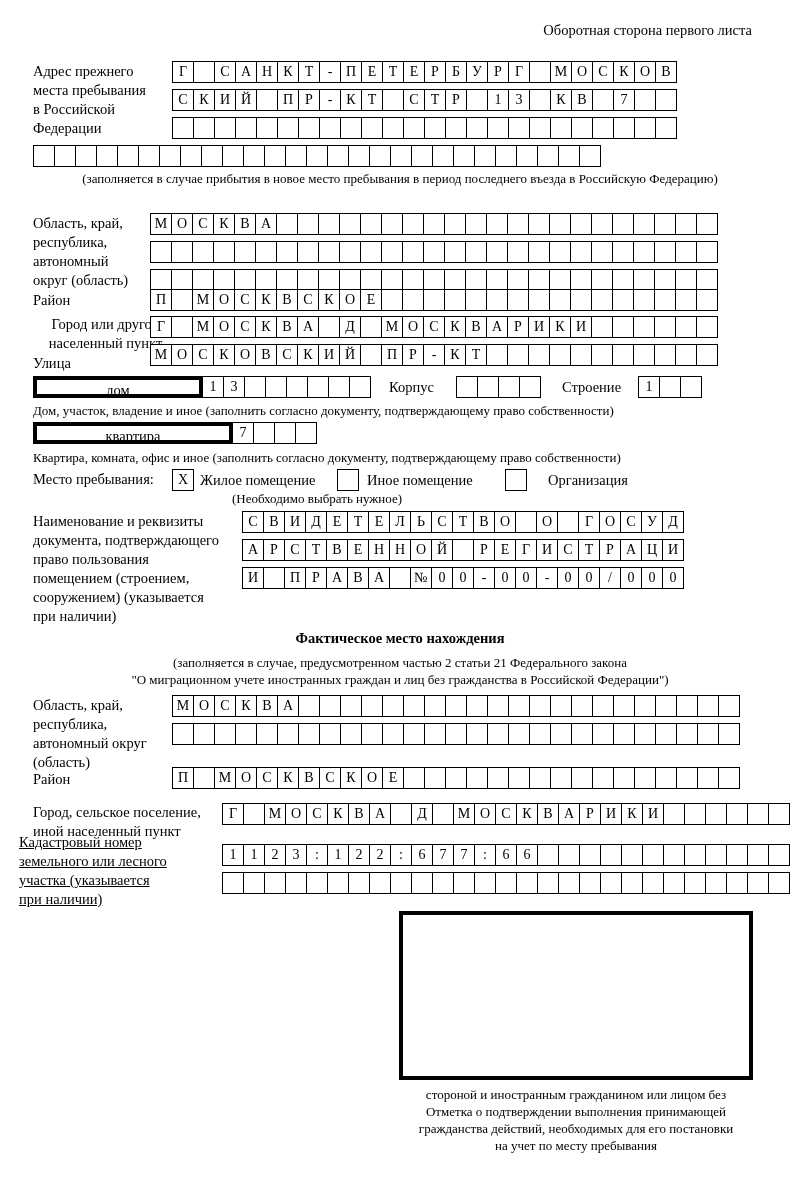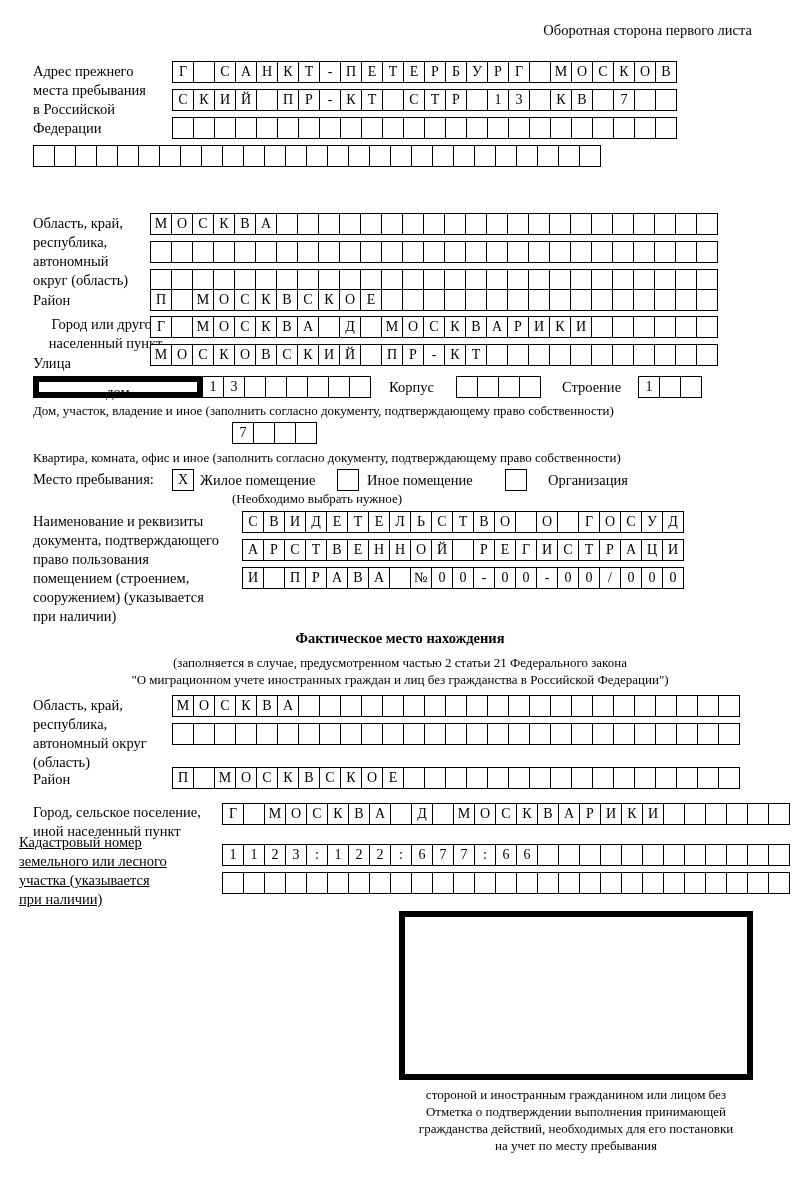--- a/index.html
+++ b/index.html
@@ -30,21 +30,21 @@
     font-family:"Liberation Serif", serif;
     background:#fff;
   }
   .row{position:absolute;display:flex;align-items:center;}
   .labelbox{position:absolute;}
   .sq{
     width:22px;height:22px;border:1px solid #000;box-sizing:border-box;
     display:inline-block;text-align:center;line-height:20px;font-size:14px;
   }
   .bigbox{
-    position:absolute;border:6px solid #000000;box-sizing:border-box;
+    position:absolute;border:4px solid #000000;box-sizing:border-box;
   }
   .foot{
     position:absolute;font-size:13px;line-height:17px;text-align:center;
   }
   .sec-title{
     position:absolute;width:100%;text-align:center;font-weight:bold;font-size:14.5px;
   }
 </style>
 </head>
 <body>
@@ -161,20 +161,21 @@
       <div class="cell"></div>
       <div class="cell"></div>
       <div class="cell"></div>
       <div class="cell"></div>
       <div class="cell"></div>
       <div class="cell"></div>
       <div class="cell"></div>
       <div class="cell"></div>
     </div>
 
+  <div class="labelbox lbl-sm center" style="left:33px;top:170px;width:734px;">(заполняется в случае прибытия в новое место пребывания в период последнего въезда в Российскую Федерацию)</div>
 
 
   <div class="labelbox lbl" style="left:33px;top:214px;width:150px;">
     <div>Область, край,</div>
     <div>республика,</div>
     <div>автономный</div>
     <div>округ (область)</div>
   </div>
   <div class="row" id="s2-region-1" style="left:150px;top:213px;">
       <div class="cell">М</div>
@@ -381,20 +382,23 @@
     </div>
   <div class="labelbox lbl" style="left:562px;top:378px;">Строение</div>
   <div class="row" id="s2-stroenie" style="left:638px;top:376px;">
       <div class="cell">1</div>
       <div class="cell"></div>
       <div class="cell"></div>
     </div>
 
   <div class="labelbox lbl-sm" style="left:33px;top:402px;width:740px;">Дом, участок, владение и иное (заполнить согласно документу, подтверждающему право собственности)</div>
 
+  <div class="bigbox" style="left:33px;top:422px;width:200px;height:22px;">
+    <div class="center lbl" style="line-height:20px;">квартира</div>
+  </div>
   <div class="row" id="s2-flat" style="left:232px;top:422px;">
       <div class="cell">7</div>
       <div class="cell"></div>
       <div class="cell"></div>
       <div class="cell"></div>
     </div>
 
   <div class="labelbox lbl-sm" style="left:33px;top:449px;width:740px;">Квартира, комната, офис и иное (заполнить согласно документу, подтверждающему право собственности)</div>
 
   <div class="labelbox lbl" style="left:33px;top:470px;">Место пребывания:</div>

